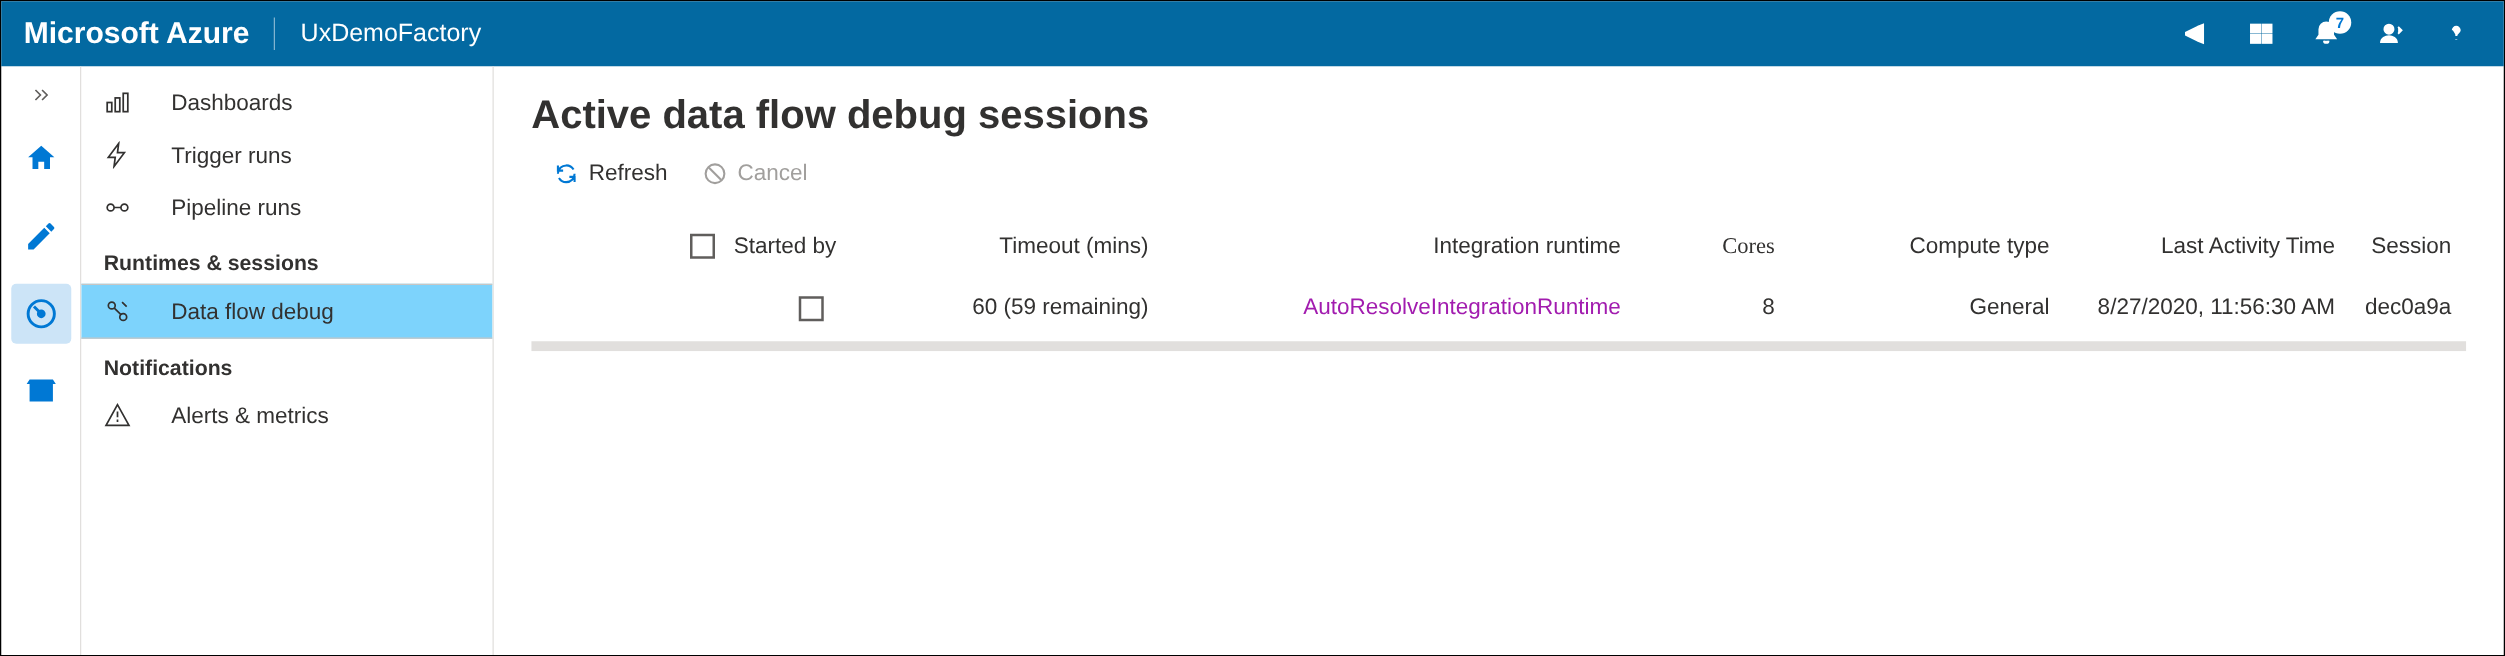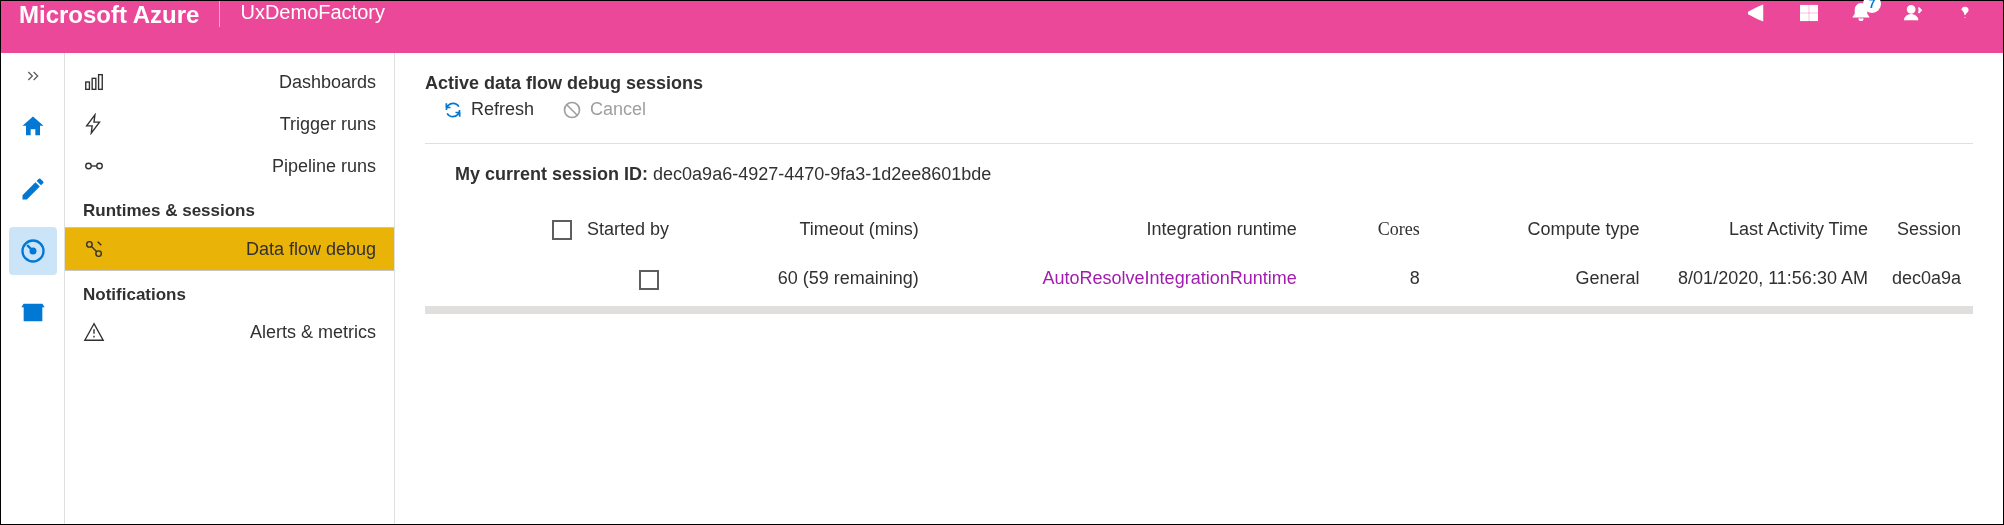--- a/index.html
+++ b/index.html
@@ -1,49 +1,49 @@
 <!DOCTYPE html>
 <html><head>
 <meta charset="utf-8">
 <style>
 * { margin: 0; padding: 0; box-sizing: border-box; }
 body { font-family: 'Segoe UI', Tahoma, sans-serif; font-size: 17px; color: #323130; background: #fff; overflow: hidden; }
 .app { display: flex; flex-direction: column; height: 525px; width: 2004px; border: 1px solid #000; }
 
 
-.header { background: #ec4899; color: #fff; height: 52px; display: flex; align-items: flex-start; padding: 0 18px; }
+.header { background: #0369a1; color: #fff; height: 52px; display: flex; align-items: center; padding: 0 18px; }
 .header .brand { font-size: 24px; font-weight: 600; }
 .header .divider { width: 1px; height: 26px; background: rgba(255,255,255,0.5); margin: 0 20px; }
 .header .project { font-size: 20px; font-weight: 400; }
 .header .spacer { flex: 1; }
 .header .icons { display: flex; align-items: center; gap: 28px; margin-right: 8px; }
 .header .icon { width: 24px; height: 24px; display: flex; align-items: center; justify-content: center; cursor: pointer; position: relative; }
 .header .icon svg { width: 22px; height: 22px; fill: #fff; stroke: #fff; }
 .badge { position: absolute; top: -6px; right: -8px; background: #fff; color: #0078d4; border-radius: 50%; width: 18px; height: 18px; font-size: 12px; font-weight: 600; display: flex; align-items: center; justify-content: center; }
 
 .body { flex: 1; display: flex; overflow: hidden; }
 
 
 .rail { width: 64px; border-right: 1px solid #e1dfdd; display: flex; flex-direction: column; align-items: center; padding-top: 10px; gap: 14px; }
 .rail .rail-item { width: 48px; height: 48px; display: flex; align-items: center; justify-content: center; border-radius: 4px; cursor: pointer; }
 .rail .rail-item.active { background: #cce4f7; }
 .rail .rail-item svg { width: 28px; height: 28px; }
 .rail .expand { width: 100%; height: 26px; display: flex; align-items: center; justify-content: center; cursor: pointer; }
 
 
 .sidebar { width: 330px; border-right: 1px solid #e1dfdd; overflow-y: auto; padding: 8px 0; }
-.sidebar .nav-item { display: flex; align-items: center; gap: 32px; padding: 10px 18px; cursor: pointer; font-size: 18px; justify-content: space-between; }
-.sidebar .nav-item.selected { background: #eab308; border: 1px solid #c8c6c4; border-left: none; border-right: none; }
+.sidebar .nav-item { display: flex; align-items: center; gap: 32px; padding: 10px 18px; cursor: pointer; font-size: 18px; }
+.sidebar .nav-item.selected { background: #7dd3fc; border: 1px solid #c8c6c4; border-left: none; border-right: none; }
 .sidebar .section-header { padding: 14px 18px 6px 18px; font-size: 17px; font-weight: 600; color: #323130; }
 .sidebar .nav-icon { width: 22px; height: 22px; display: flex; align-items: center; justify-content: center; flex-shrink: 0; }
 .sidebar .nav-icon svg { width: 22px; height: 22px; stroke: #323130; fill: none; stroke-width: 1.5; }
 
 
 .main { flex: 1; padding: 20px 30px; overflow-x: hidden; }
-.main h1 { font-size: 18px; font-weight: 600; margin-bottom: 5px; }
+.main h1 { font-size: 32px; font-weight: 600; margin-bottom: 18px; }
 .toolbar { display: flex; align-items: center; gap: 28px; padding-left: 18px; margin-bottom: 23px; }
 .toolbar .tool { display: flex; align-items: center; gap: 8px; cursor: pointer; font-size: 18px; }
 .toolbar .tool.disabled { color: #a19f9d; cursor: default; }
 .toolbar .tool svg { width: 20px; height: 20px; }
 
 .session-bar { border-top: 1px solid #e1dfdd; padding: 20px 30px; font-size: 18px; }
 .session-bar .lbl { font-weight: 600; }
 
 .table-wrap { overflow-x: auto; }
 .table { width: 100%; border-collapse: collapse; }
@@ -199,24 +199,20 @@
         </div>
         <div class="tool disabled">
           <svg viewBox="0 0 24 24" fill="none" stroke="#a19f9d" stroke-width="2">
               <circle cx="12" cy="12" r="9"></circle>
               <path d="M6 6l12 12"></path>
             </svg>
           <span>Cancel</span>
         </div>
       </div>
 
-      <div class="session-bar">
-        <span class="lbl">My current session ID:</span>
-        <span>dec0a9a6-4927-4470-9fa3-1d2ee8601bde</span>
-      </div>
 
       <div class="table-wrap">
         <table class="table">
           <thead>
             <tr>
               <th class="col-started">
                 <span class="chk"></span>
                 &nbsp;&nbsp;<span>Started by</span>
               </th>
               <th class="col-timeout">Timeout (mins)</th>
@@ -227,21 +223,21 @@
               <th>Session</th>
             </tr>
           </thead>
           <tbody>
             <tr>
               <td><span class="chk"></span>&nbsp;&nbsp;<span></span></td>
               <td>60 (59 remaining)</td>
               <td class="link">AutoResolveIntegrationRuntime</td>
               <td>8</td>
               <td>General</td>
-              <td>8/01/2020, 11:56:30 AM</td>
+              <td>8/27/2020, 11:56:30 AM</td>
               <td>dec0a9a</td>
             </tr>
           </tbody>
         </table>
         <div class="scroll-hint"></div>
       </div>
     </div>
   </div>
 </div>
 

